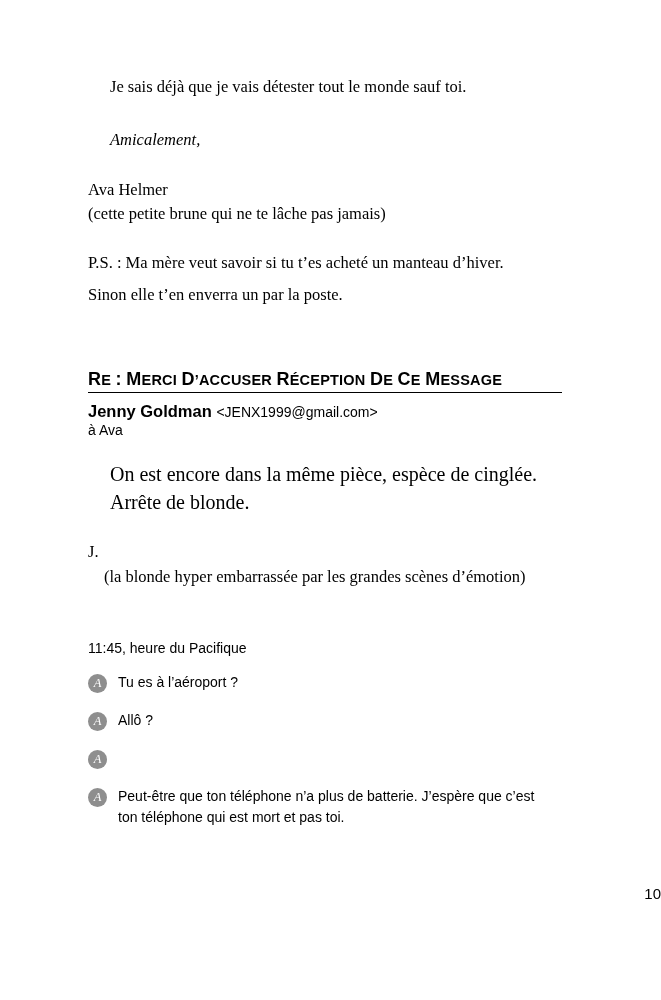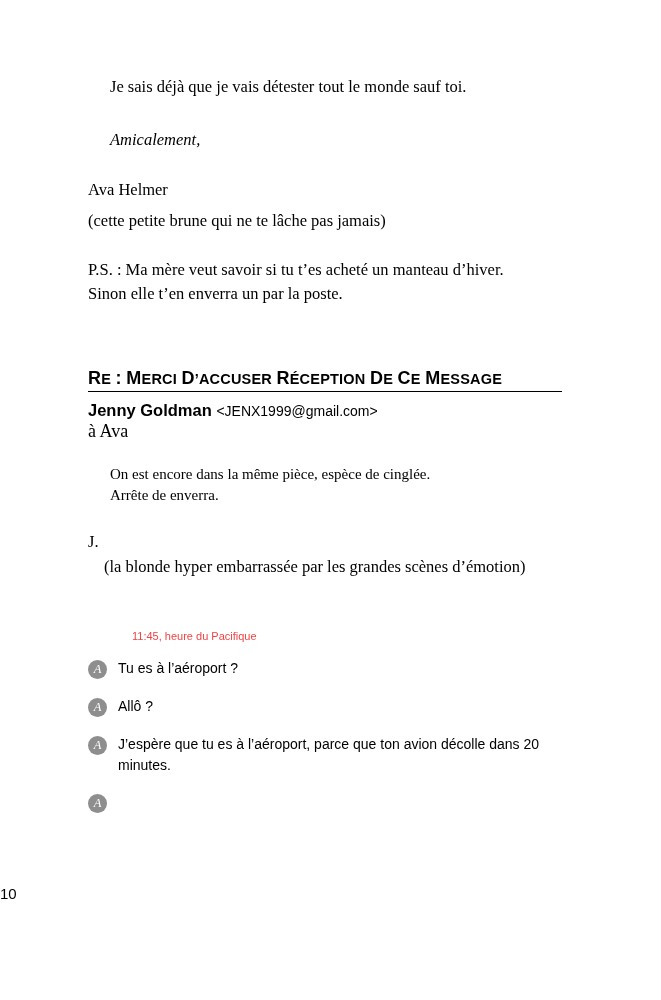--- a/index.html
+++ b/index.html
@@ -29,24 +29,24 @@
     font-family: "Liberation Serif", serif;
     font-size: 16.5px;
     line-height: 1.42;
   }
   .indent-line {
     text-indent: 22px;
   }
   .p-gap-lg { margin-top: 30px; font-style: italic; }
 
   .sig-block { margin-top: 26px; }
-  .sig-block div + div { margin-top: 8px; }
+  .sig-block div + div { margin-top: 1px; }
 
   .ps-block { margin-top: 25px; }
-  .ps-block div + div { margin-top: 1px; }
+  .ps-block div + div { margin-top: 9px; }
 
   
   .email-header {
     margin-top: 62px;
   }
   .subject-rule {
     border-bottom: 1.6px solid #000;
     padding-bottom: 2px;
     width: 474px;
   }
@@ -58,50 +58,49 @@
     white-space: nowrap;
   }
   .from-line {
     margin-top: 9px;
     font-family: "Liberation Sans", sans-serif;
     font-size: 16.5px;
   }
   .from-name { font-weight: bold; }
   .from-email { font-weight: normal; font-size: 14px; }
   .to-line {
-    font-family: Liberation Serif, serif;
-    font-size: 18px;
+    font-family: Liberation Sans, sans-serif;
+    font-size: 14px;
     margin-top: 1px;
   }
 
   
   .email-body {
     margin-top: 22px;
     font-family: "Liberation Serif", serif;
-    font-size: 15px;
+    font-size: 20px;
     line-height: 1.42;
     padding-left: 22px;
   }
   .email-sig {
     margin-top: 24px;
     font-family: "Liberation Serif", serif;
     font-size: 16.5px;
     line-height: 1.42;
   }
   .email-sig div + div { margin-top: 1px; margin-left: 16px; }
 
   
   .chat {
     margin-top: 52px;
     font-family: "Liberation Sans", sans-serif;
   }
   .chat-time {
-    font-size: 11px;
-    color: #ef4444;
-    margin-left: 44px;
+    font-size: 14px;
+    color: #000000;
   }
   .chat-msgs { margin-top: 16px; }
   .chat-row {
     display: flex;
     align-items: flex-start;
     margin-bottom: 17px;
   }
   .avatar {
     flex: 0 0 auto;
     width: 19px;
@@ -122,21 +121,21 @@
     line-height: 1.48;
     max-width: 430px;
   }
 
   
   .folio {
     position: absolute;
     left: 0;
     right: 0;
     top: 885px;
-    text-align: left;
+    text-align: right;
     font-family: "Liberation Sans", sans-serif;
     font-size: 15px;
   }
 </style>
 </head>
 <body>
 
 <div class="page">
 
   <div class="serif-block">
@@ -162,21 +161,21 @@
     </div>
     <div class="from-line">
       <span class="from-name">Jenny Goldman</span>
       <span class="from-email">&lt;JENX1999@gmail.com&gt;</span>
     </div>
     <div class="to-line">à Ava</div>
   </div>
 
   <div class="email-body">
     <div>On est encore dans la même pièce, espèce de cinglée.</div>
-    <div>Arrête de enverra.</div>
+    <div>Arrête de blonde.</div>
   </div>
 
   <div class="email-sig">
     <div>J.</div>
     <div>(la blonde hyper embarrassée par les grandes scènes d’émotion)</div>
   </div>
 
   <div class="chat">
     <div class="chat-time">11:45, heure du Pacifique</div>
 
@@ -187,25 +186,25 @@
         <div class="bubble-text">Tu es à l’aéroport ?</div>
       </div>
 
       <div class="chat-row">
         <div class="avatar">A</div>
         <div class="bubble-text">Allô ?</div>
       </div>
 
       <div class="chat-row">
         <div class="avatar">A</div>
-        <div class="bubble-text">J’espère que tu es à l’aéroport, parce que ton avion décolle dans 20 minutes.</div>
-      </div>
-
-      <div class="chat-row">
-        <div class="avatar">A</div>
+      </div>
+
+      <div class="chat-row">
+        <div class="avatar">A</div>
+        <div class="bubble-text">Peut-être que ton téléphone n’a plus de batterie. J’espère que c’est ton téléphone qui est mort et pas toi.</div>
       </div>
 
     </div>
   </div>
 
 </div>
 
 <div class="folio">10</div>
 
 </body></html>

